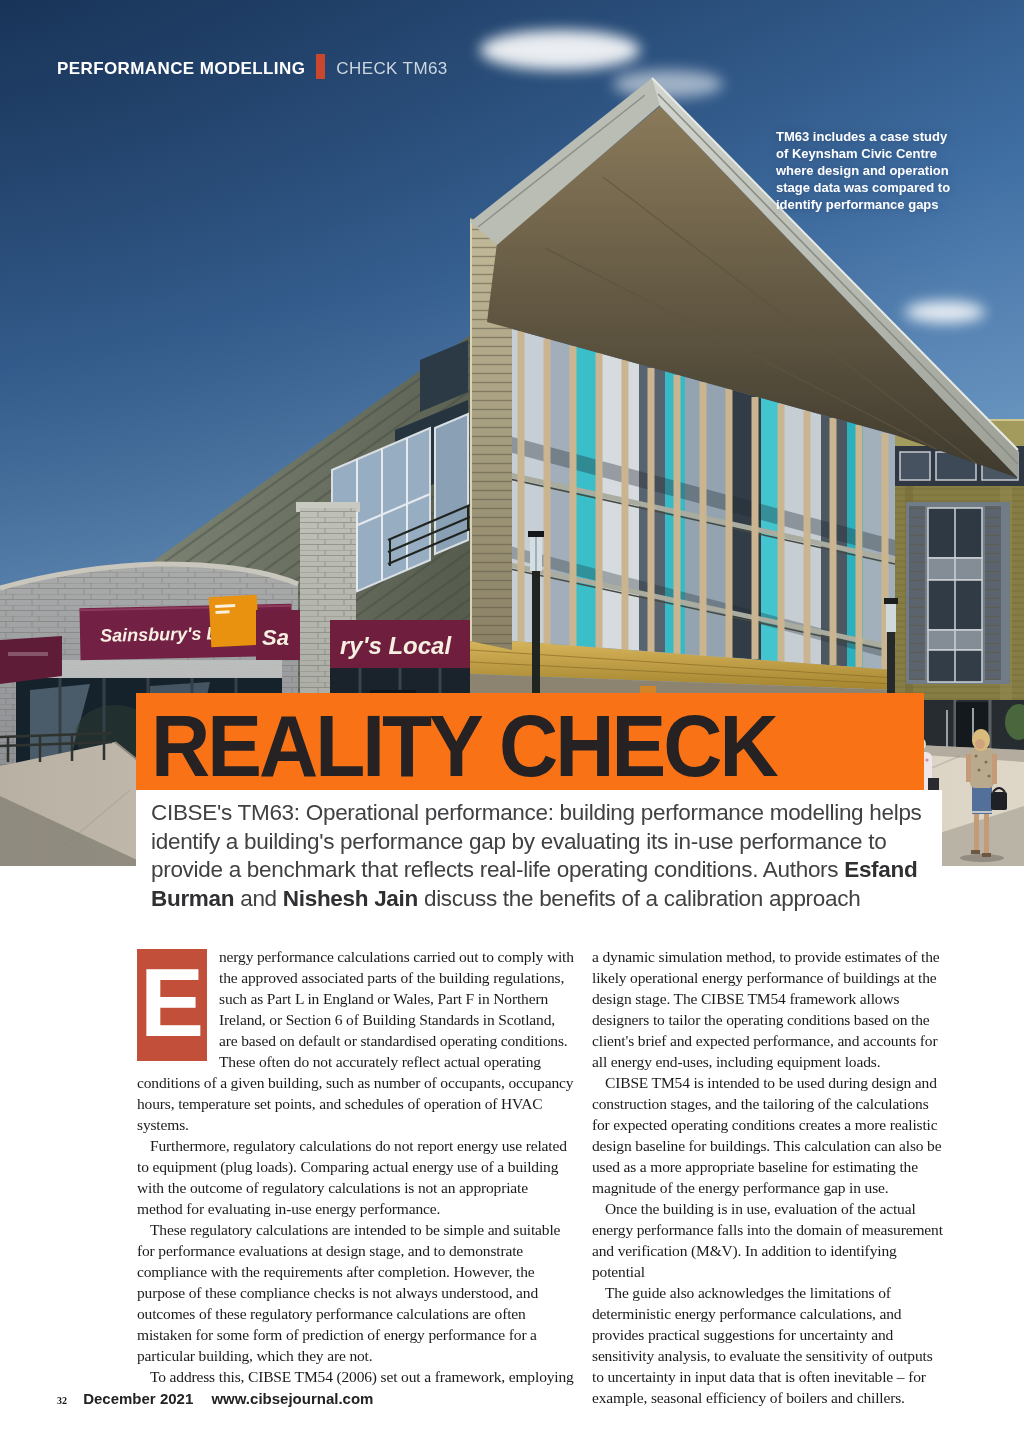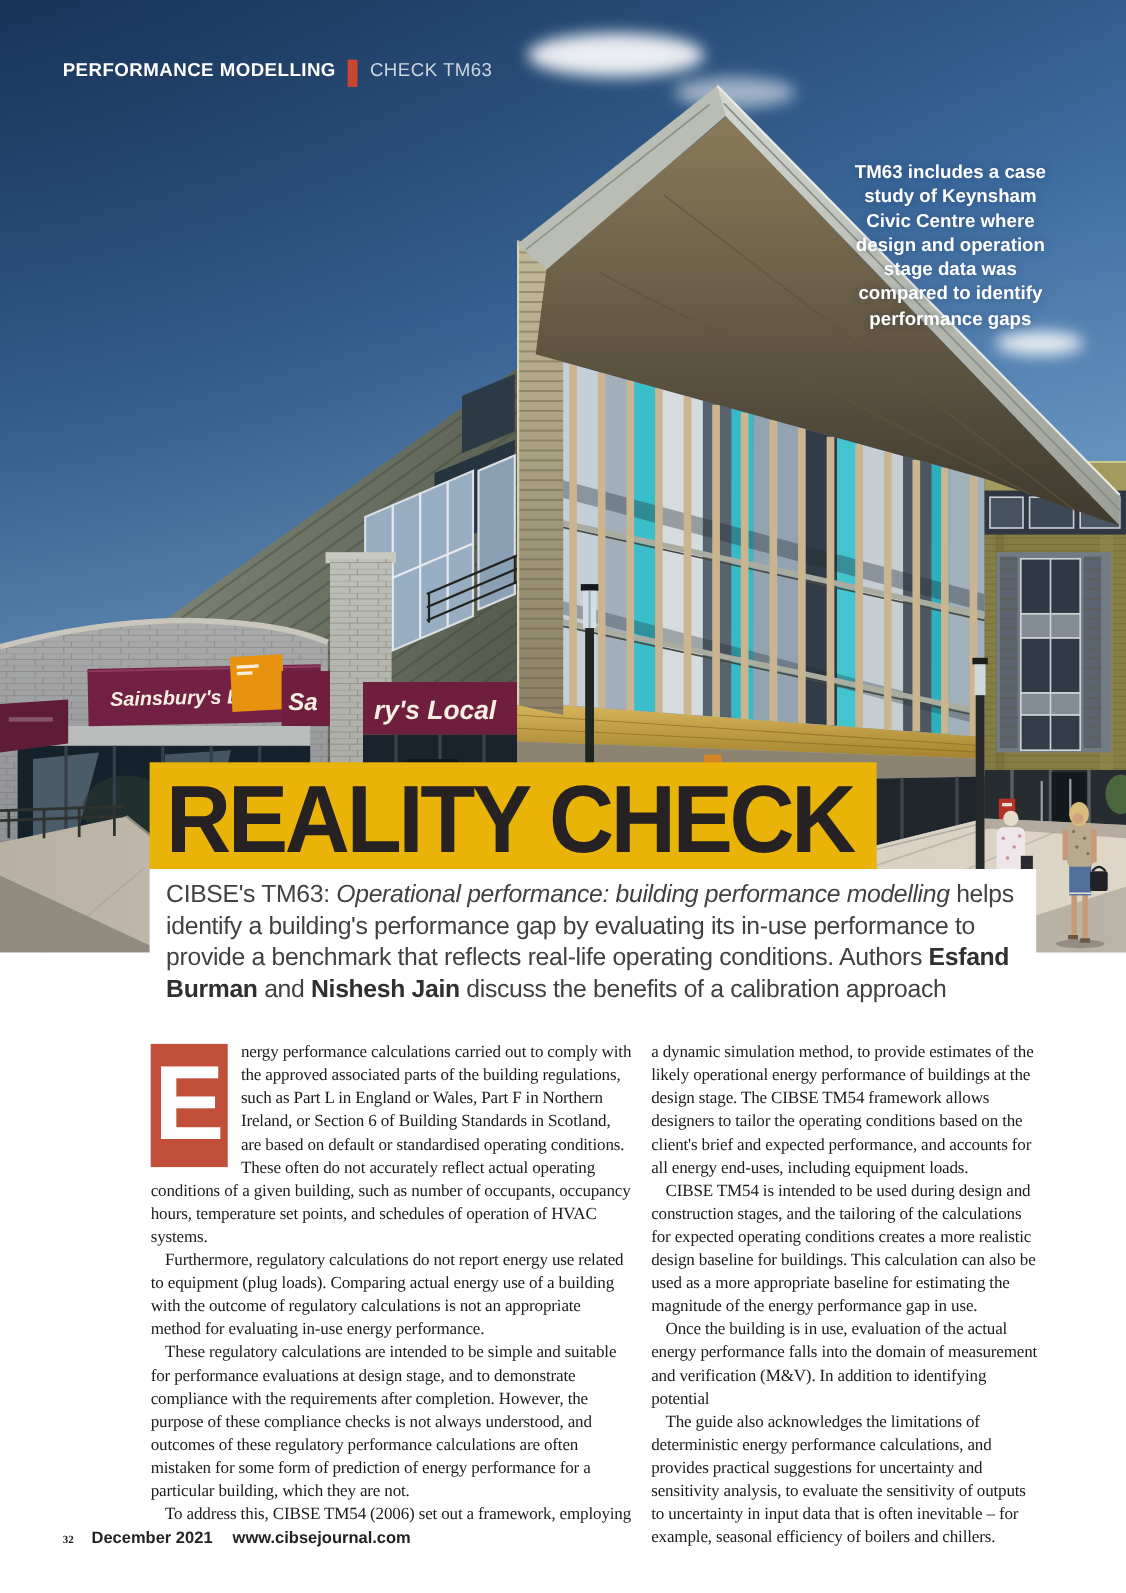--- a/index.html
+++ b/index.html
@@ -1,37 +1,37 @@
 <!DOCTYPE html>
 <html><head>
 <meta charset="utf-8">
 <style>
   html,body{margin:0;padding:0;}
   .page{position:relative;width:1024px;height:1448px;background:#ffffff;overflow:hidden;
         font-family:"Liberation Sans",sans-serif;}
   .photo{position:absolute;left:0;top:0;width:1024px;height:866px;}
   .photo svg{display:block;}
 
-  .kicker{position:absolute;left:57px;top:54px;display:flex;align-items:flex-start;}
+  .kicker{position:absolute;left:57px;top:54px;display:flex;align-items:flex-end;}
   .kicker .cat{font-size:17px;font-weight:700;color:#ffffff;letter-spacing:.4px;}
   .kicker .bar{display:inline-block;width:9px;height:25px;background:#c8472e;margin:0 11px;}
   .kicker .topic{font-size:17px;font-weight:400;color:#ccd6df;letter-spacing:.4px;}
 
-  .caption{position:absolute;right:72px;top:146px;width:176px;text-align:center;
-           font-size:17px;font-weight:700;color:#ffffff;line-height:1.3;
+  .caption{position:absolute;right:72px;top:129px;width:176px;text-align:left;
+           font-size:13px;font-weight:700;color:#ffffff;line-height:1.3;
            text-shadow:0 0 8px rgba(10,40,80,.35);}
 
-  .title-box{position:absolute;left:136px;top:693px;width:661px;height:97px;background:#eab308;}
+  .title-box{position:absolute;left:136px;top:693px;width:788px;height:97px;background:#f97316;}
   .headline{font-size:82px;font-weight:700;letter-spacing:-3px;color:#262223;
             line-height:.98;padding:10px 0 0 15px;white-space:nowrap;
             transform:scaleY(1.06);transform-origin:top left;}
   .stand-box{position:absolute;left:136px;top:790px;width:806px;min-height:146px;background:#ffffff;
              box-sizing:border-box;padding:9px 16px 14px 15px;}
   .standfirst{font-size:22.5px;line-height:1.27;color:#414144;letter-spacing:-.3px;}
-  .standfirst .it{font-style:italic;text-align:center;}
+  .standfirst .it{text-align:center;}
   .standfirst .bd{font-weight:700;color:#303033;}
 
   .col{position:absolute;font-family:"Liberation Serif",serif;font-size:15.5px;
        line-height:21px;color:#1b1b1d;letter-spacing:-.15px;}
   .col-left{left:137px;top:946px;width:437px;}
   .col-right{left:592px;top:946px;width:352px;}
   .col p{margin:0;}
   .col p.ind{text-indent:13px;}
   .dropcap{float:left;width:70px;height:112px;background:#c14f3a;color:#ffffff;
            font-family:"Liberation Sans",sans-serif;font-weight:700;font-size:96px;

